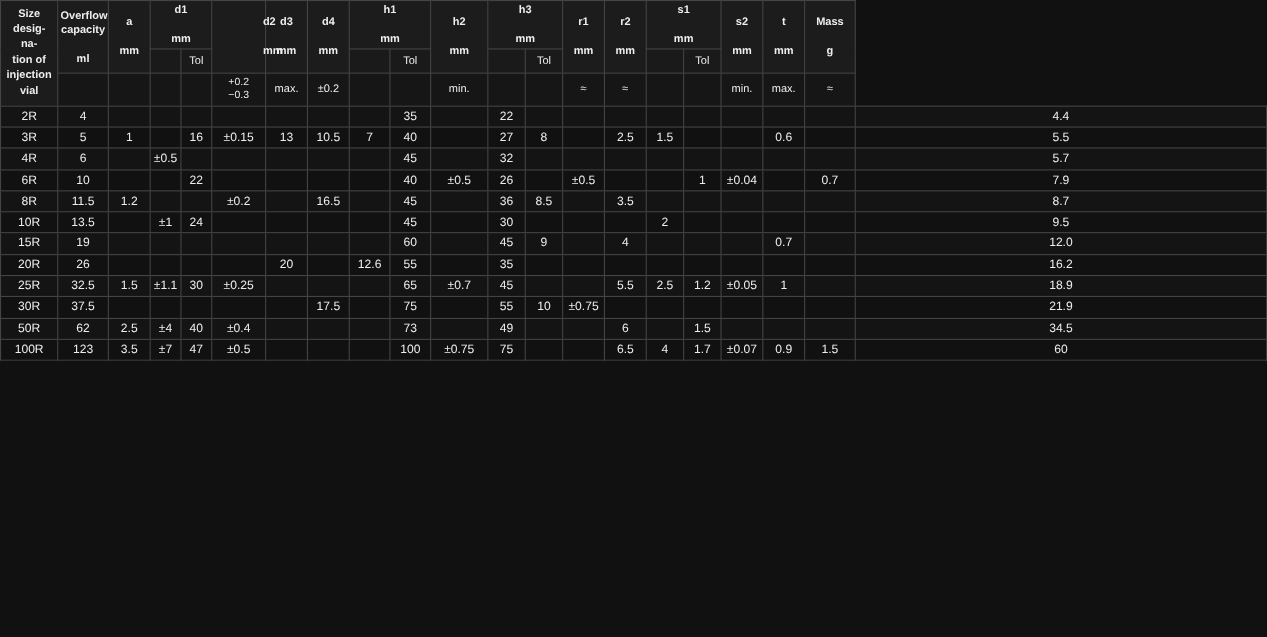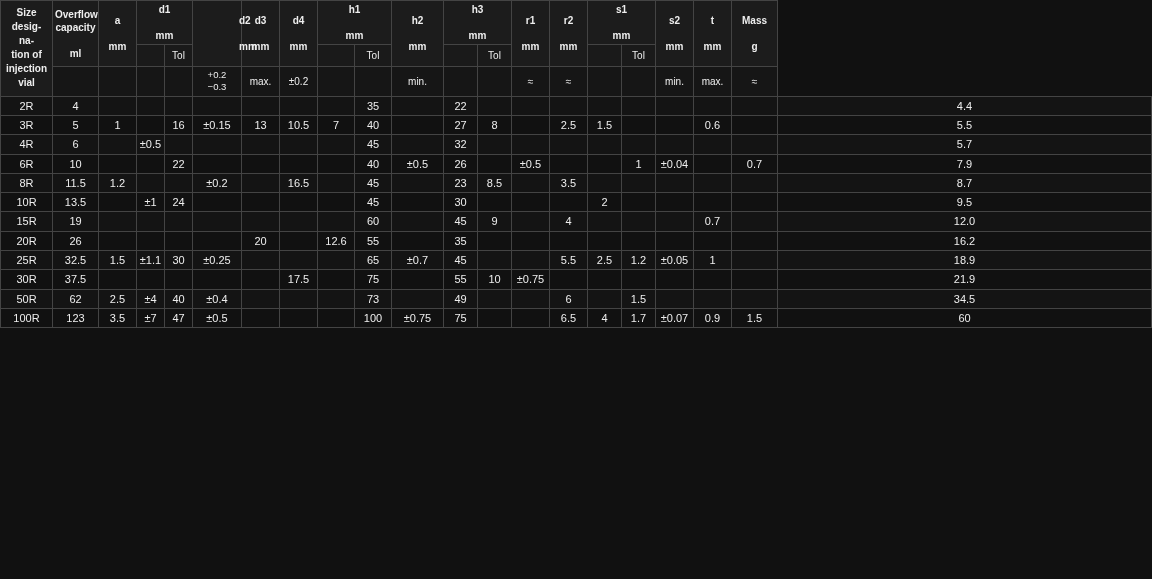--- a/index.html
+++ b/index.html
@@ -209,21 +209,21 @@
         <td>11.5</td>
         <td>1.2</td>
         <td></td>
         <td></td>
         <td>±0.2</td>
         <td></td>
         <td>16.5</td>
         <td></td>
         <td>45</td>
         <td></td>
-        <td>23</td>
+        <td>36</td>
         <td>8.5</td>
         <td></td>
         <td>3.5</td>
         <td></td>
         <td></td>
         <td></td>
         <td></td>
         <td></td>
         <td>8.7</td>
       </tr>

